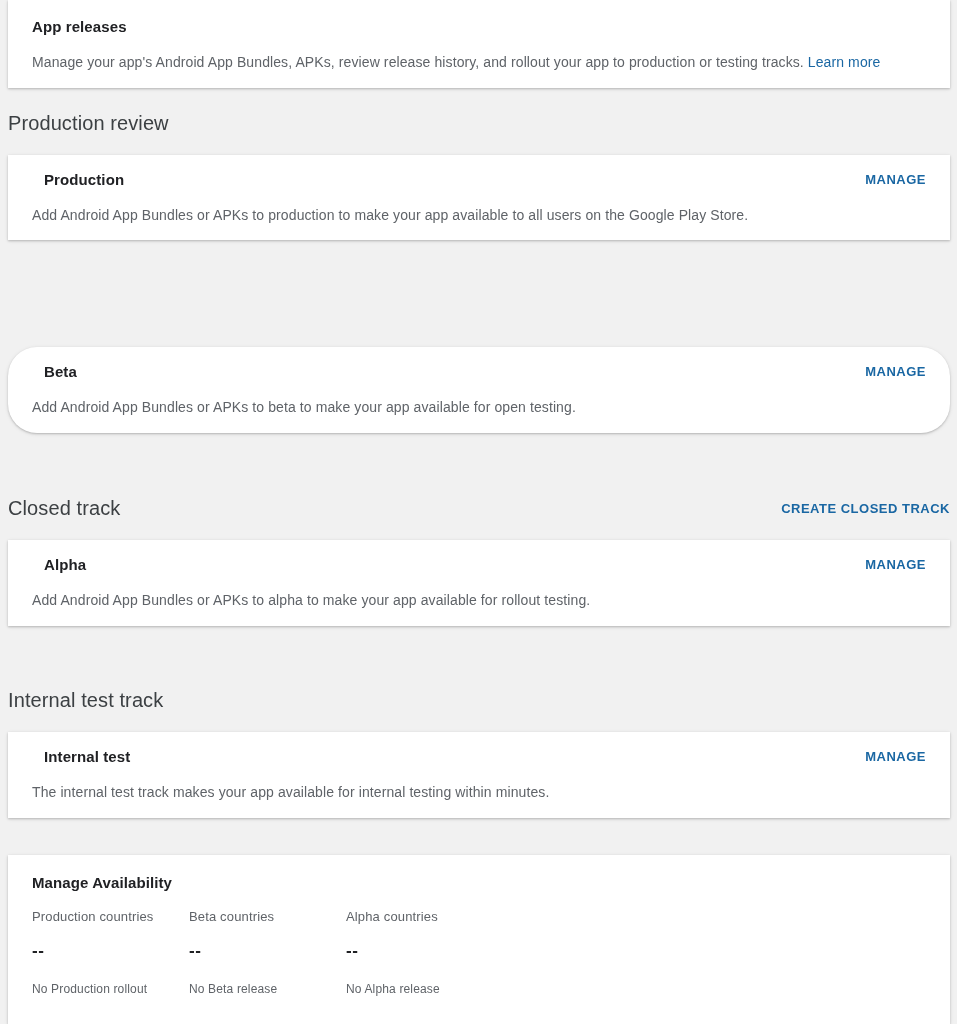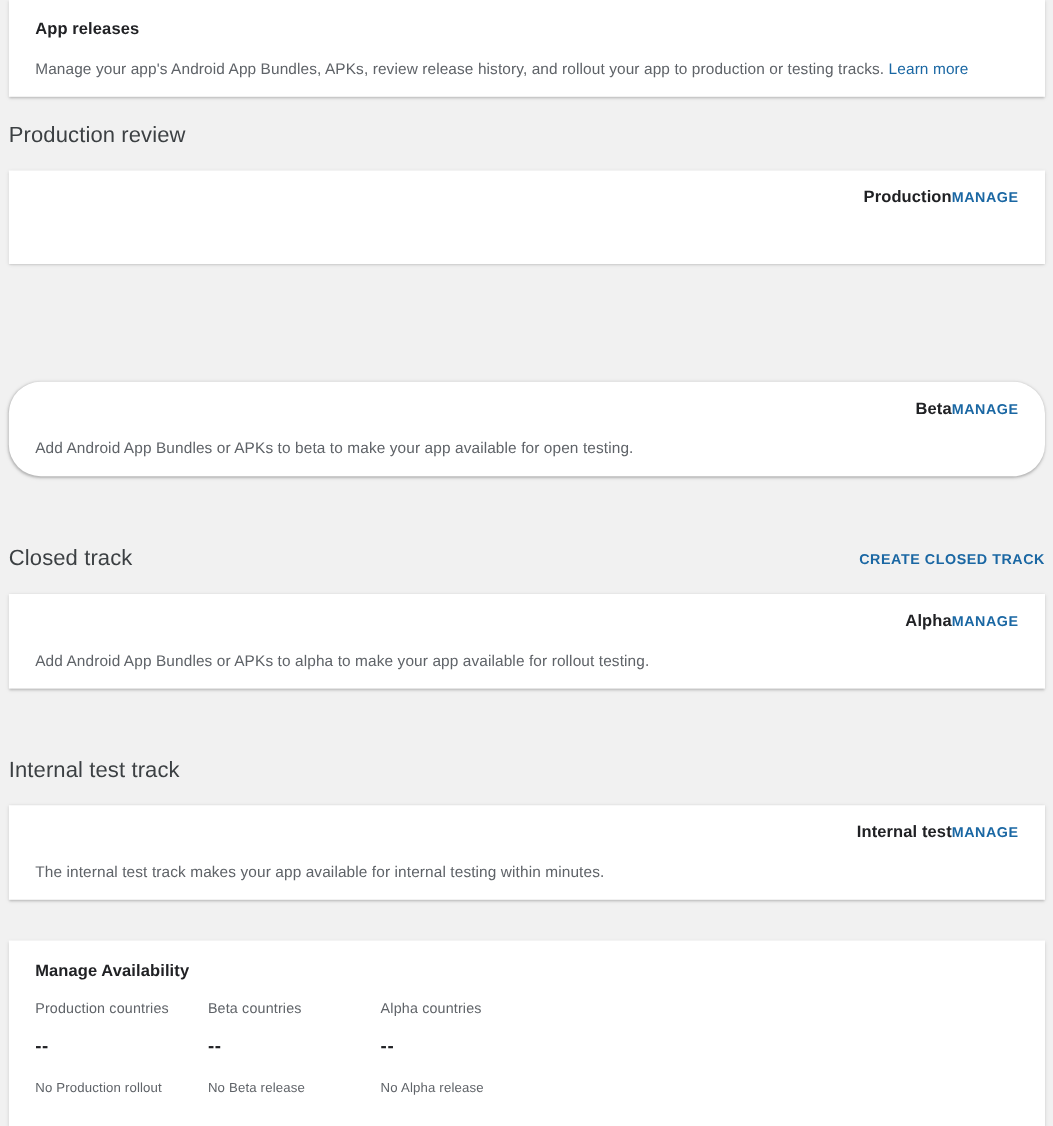--- a/index.html
+++ b/index.html
@@ -61,21 +61,22 @@
     text-decoration: none;
     text-transform: uppercase;
     cursor: pointer;
     white-space: nowrap;
   }
 
   
   .card-row-head {
     display: flex;
     align-items: center;
-    justify-content: flex-end;
+    justify-content: space-between;
+    margin-left: 12px;
   }
   .card-title {
     font-size: 15px;
     font-weight: 700;
     color: #202124;
     letter-spacing: 0.1px;
   }
   .manage-link {
     font-size: 13px;
     font-weight: 700;
@@ -188,20 +189,21 @@
   <div class="section-head" id="head-production">
     <span class="section-title">Production review</span>
   </div>
 
   <div class="card" id="card-production">
     <div class="card-inner">
       <div class="card-row-head">
         <span class="card-title">Production</span>
         <a class="manage-link" href="#">MANAGE</a>
       </div>
+      <div class="card-desc">Add Android App Bundles or APKs to production to make your app available to all users on the Google Play Store.</div>
     </div>
   </div>
 
 
   <div class="card" id="card-open">
     <div class="card-inner">
       <div class="card-row-head">
         <span class="card-title">Beta</span>
         <a class="manage-link" href="#">MANAGE</a>
       </div>

